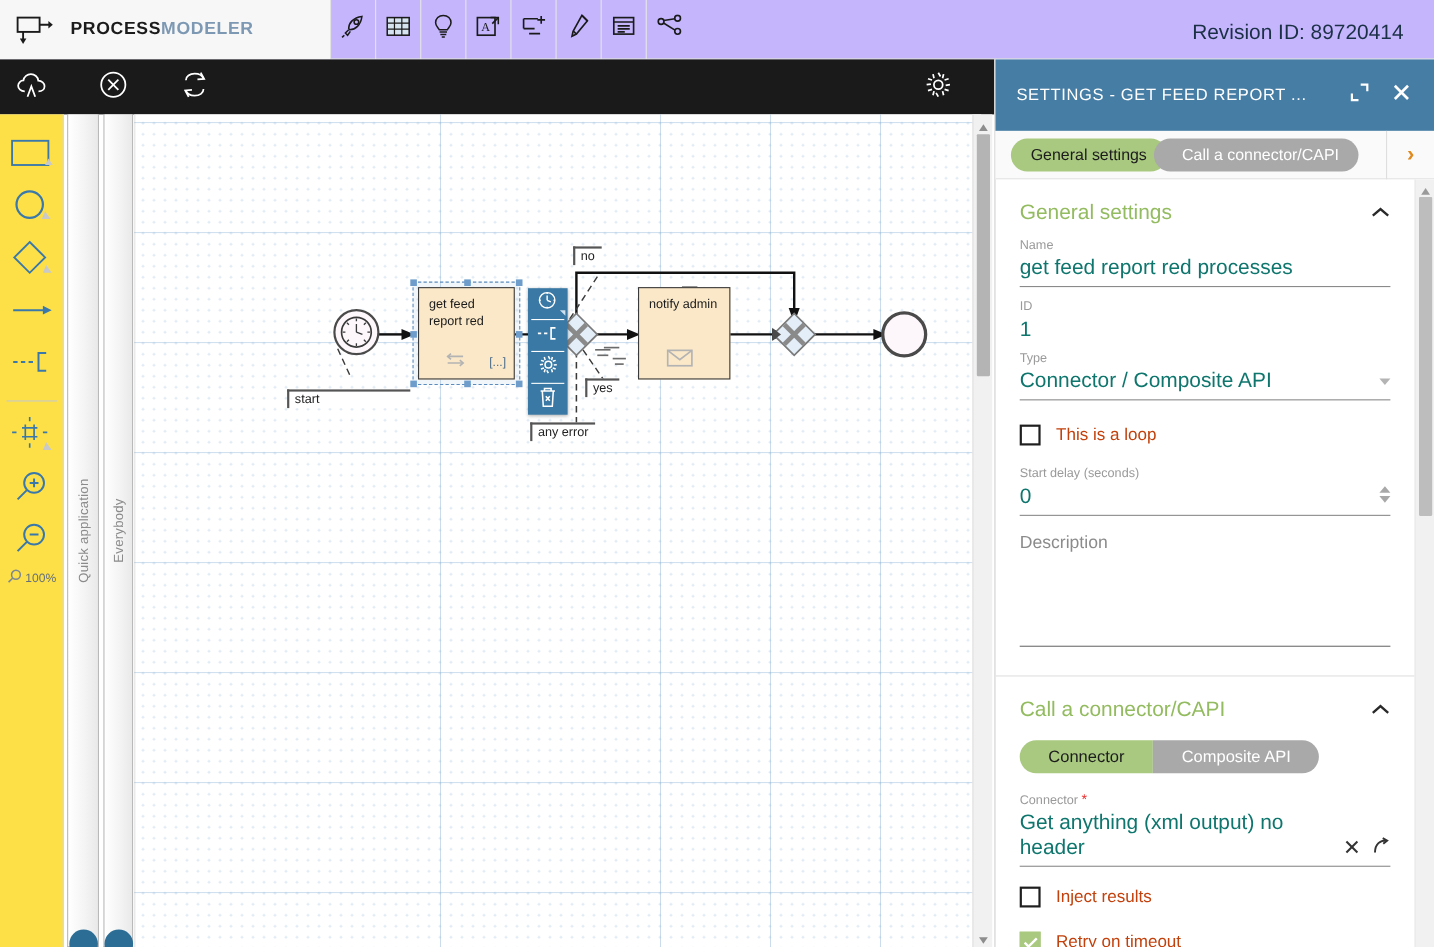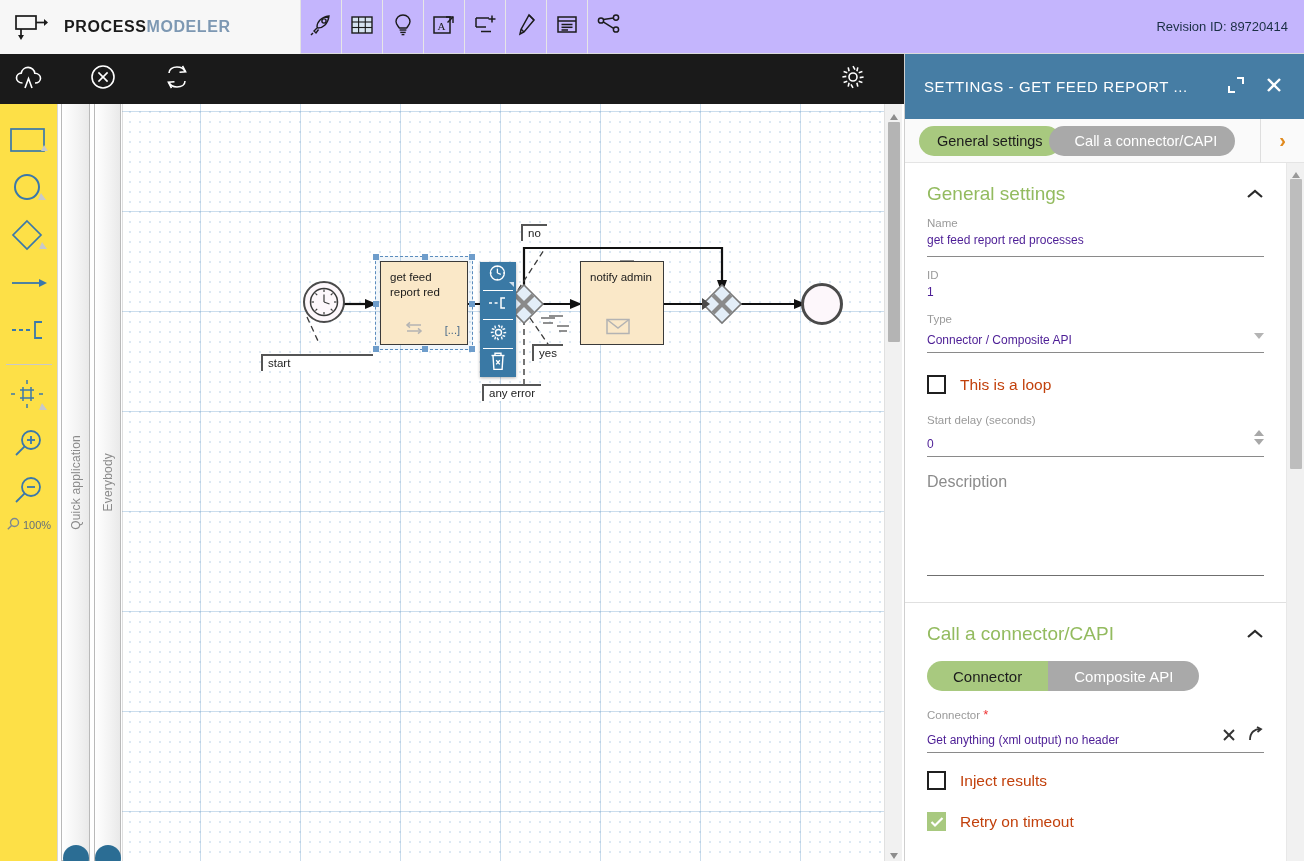--- a/index.html
+++ b/index.html
@@ -27,22 +27,22 @@
 
   .tool-group {
     height: 54px; display: flex; align-items: center;
     border-left: 1px solid #e2e2e2;
   }
   .tbtn {
     width: 41px; height: 54px; display: flex; align-items: center; justify-content: center;
     border-right: 1px solid #e6e6e6; cursor: pointer; background: transparent;
   }
   .revision {
-    position: absolute; right: 16px; top: 19px;
-    font-size: 13px; color: #1b2f45;
+    position: absolute; right: 28px; top: 19px;
+    font-size: 19px; color: #1b2f45;
   }
 
   
   .blackbar {
     position: absolute; left: 0; top: 54px; width: 904px; height: 50px;
     background: #1a1a1a; display: flex; align-items: center;
   }
   .bbtn {
     width: 50px; height: 50px; margin-left: 0;
     display: flex; align-items: center; justify-content: center; cursor: pointer;
@@ -211,21 +211,21 @@
     display: flex; align-items: center; justify-content: space-between;
     margin-top: 20px; margin-bottom: 6px; cursor: pointer;
   }
   .sect-title { color: #93bb5f; font-size: 19px; }
   .chev { color: #2a2a2a; font-size: 15px; font-weight: bold; }
 
   .field { margin-top: 12px; position: relative; }
   .flabel { font-size: 11.5px; color: #9a9a9a; }
   .flabel .req { color: #e33; font-size: 13px; }
   .fvalue {
-    font-size: 12px; color: #4c1d95; padding: 4px 0 5px 0;
+    font-size: 19px; color: #0f766e; padding: 4px 0 5px 0;
     border-bottom: 1px solid #8a8a8a; min-height: 28px;
   }
   .fvalue.noline { border-bottom: none; }
   .fvalue-row { display: flex; align-items: flex-end; }
   .fvalue-row .txt { flex: 1; }
   .caret-dn {
     width: 0; height: 0; border-left: 5px solid transparent; border-right: 5px solid transparent;
     border-top: 6px solid #b4b4b4; margin-bottom: 8px; cursor: pointer;
   }
   .spinner { display: flex; flex-direction: column; gap: 3px; margin-bottom: 6px; cursor: pointer; }

